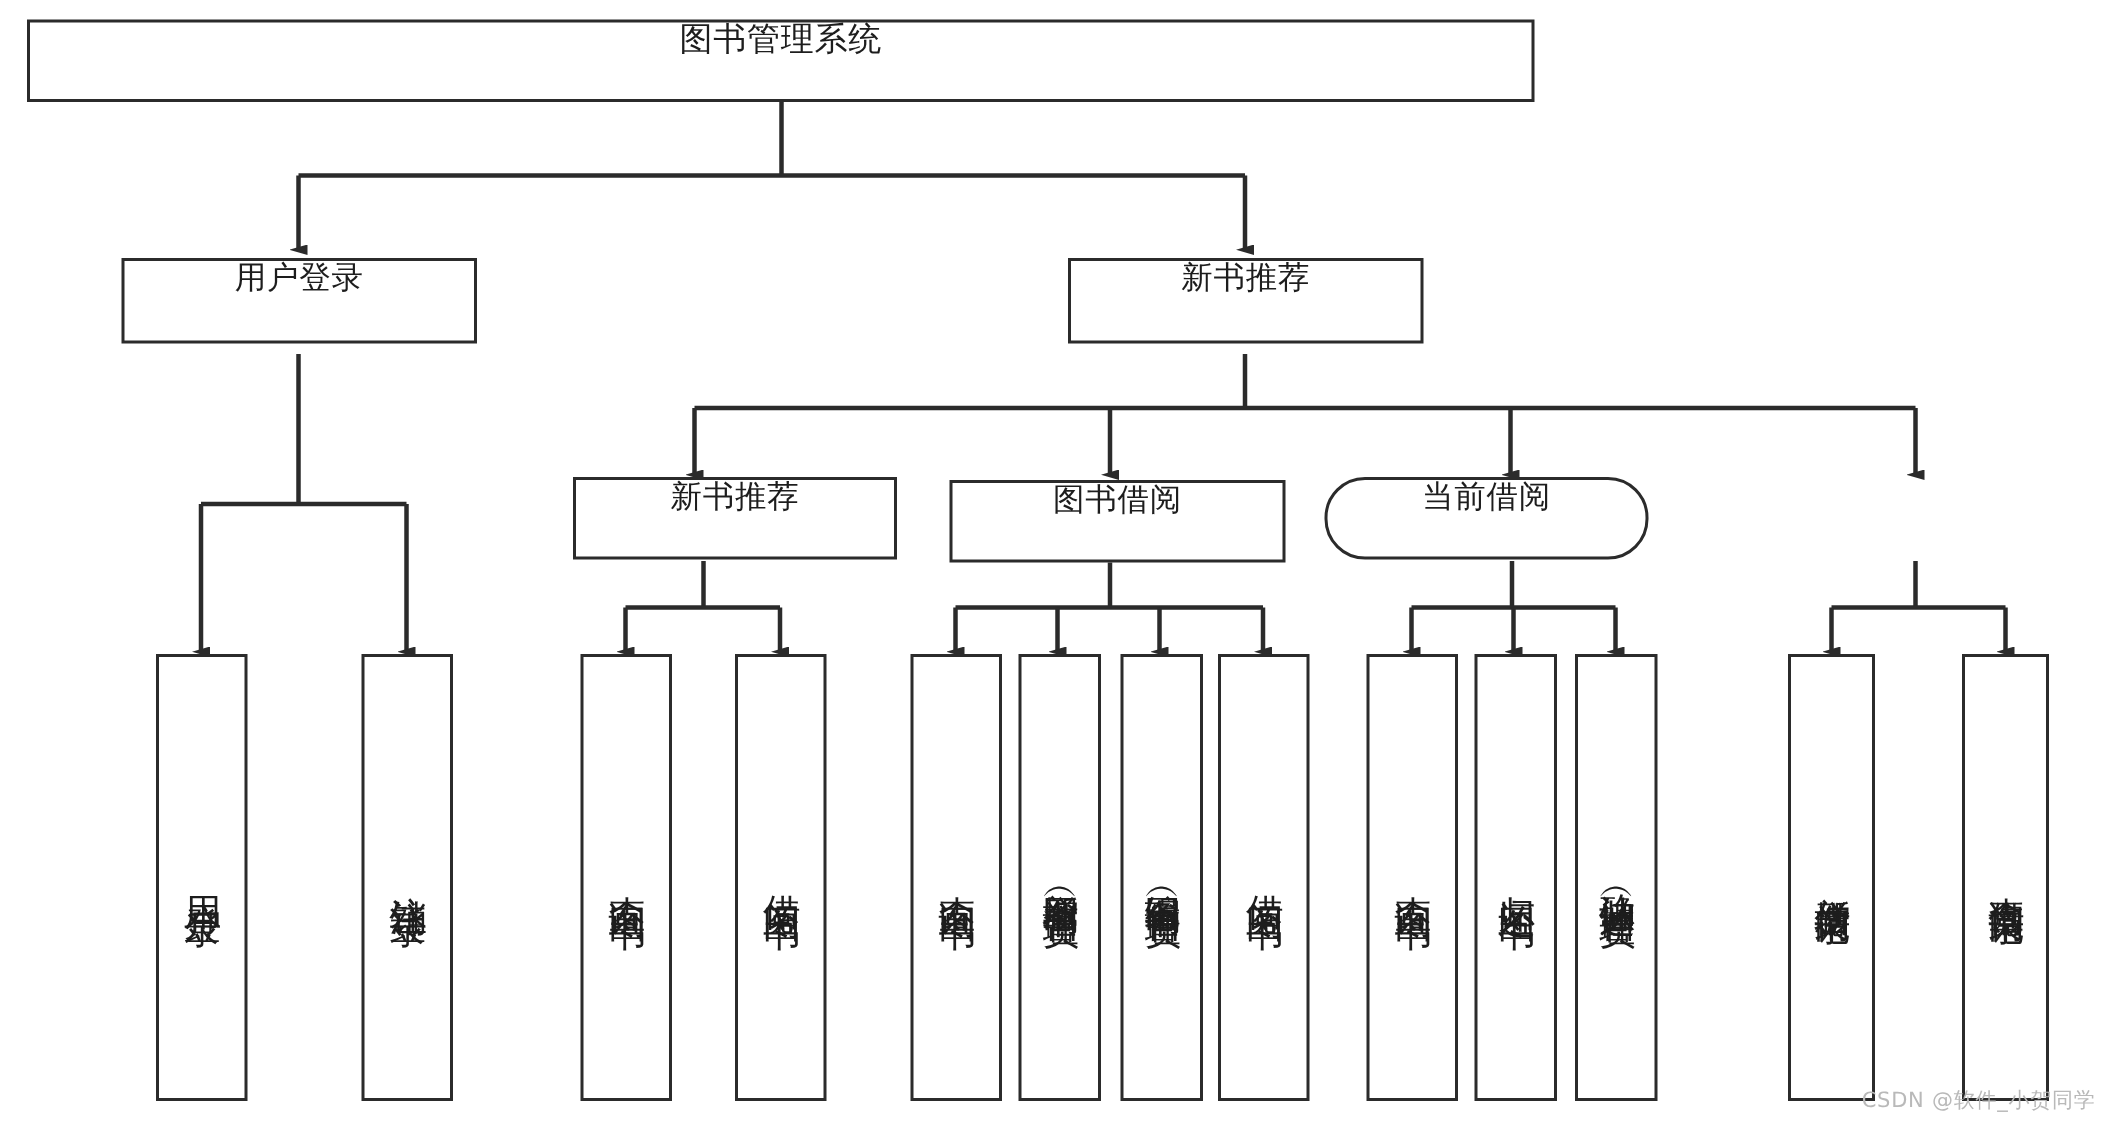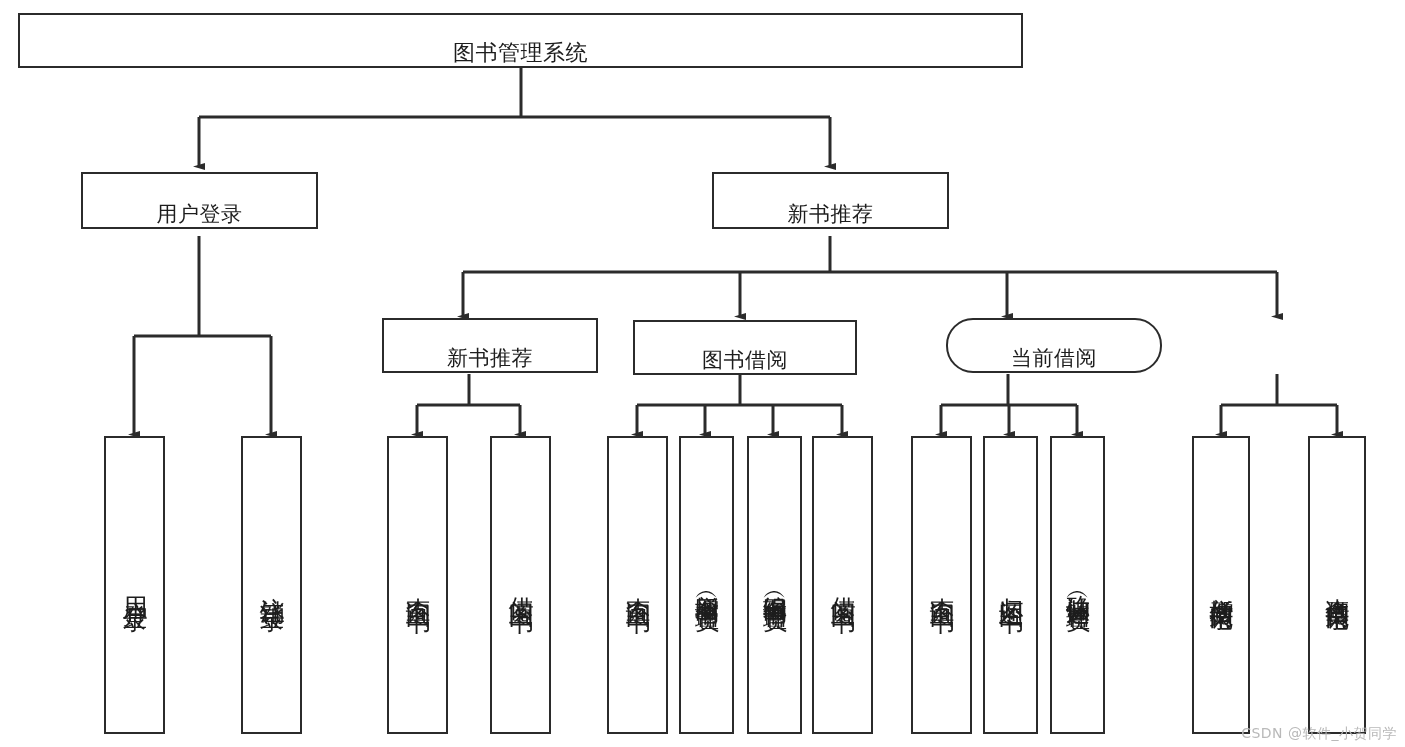--- a/index.html
+++ b/index.html
@@ -25,21 +25,21 @@
     width: 1405px;
     height: 747px;
     pointer-events: none;
   }
   .node {
     position: absolute;
     box-sizing: border-box;
     background: #ffffff;
     border: 2px solid #2b2b2b;
     display: flex;
-    align-items: flex-end;
+    align-items: flex-start;
     justify-content: center;
     color: #1d1d1d;
   }
   .node .node-label {
     display: block;
     text-align: center;
     line-height: 1.12;
     letter-spacing: 0.5px;
   }
   
@@ -150,21 +150,21 @@
   </div>
 
   <div class="node horiz" style="left:382px; top:318px; width:216px; height:55px;">
     <span class="node-label">新书推荐</span>
   </div>
 
   <div class="node horiz" style="left:633px; top:320px; width:224px; height:55px;">
     <span class="node-label">图书借阅</span>
   </div>
 
-  <div class="node horiz" style="left:946px; top:318px; width:216px; height:55px;border-radius:27px;">
+  <div class="node horiz" style="left:883px; top:318px; width:216px; height:55px;border-radius:27px;">
     <span class="node-label">当前借阅</span>
   </div>
 
 
   <div class="node vert" style="left:104px; top:436px; width:61px; height:298px;">
     <span class="node-label">用户登录</span>
   </div>
 
   <div class="node vert" style="left:241px; top:436px; width:61px; height:298px;">
     <span class="node-label">注销登录</span>

